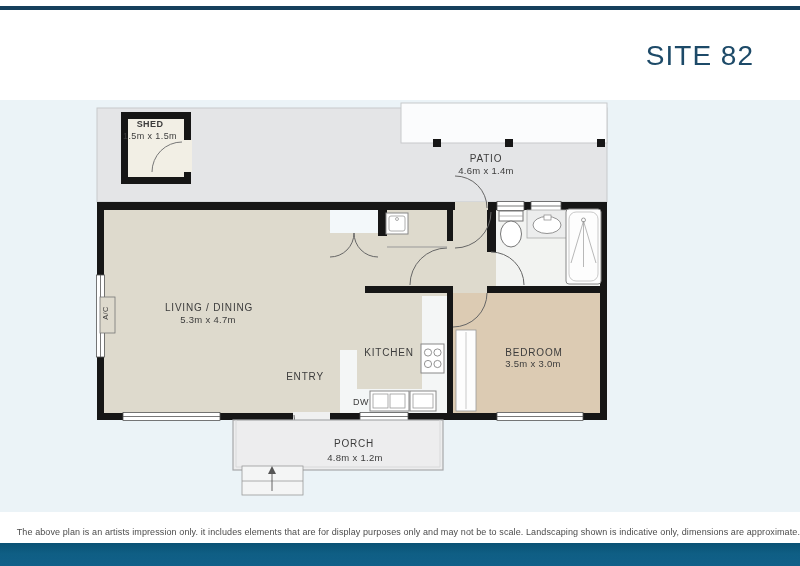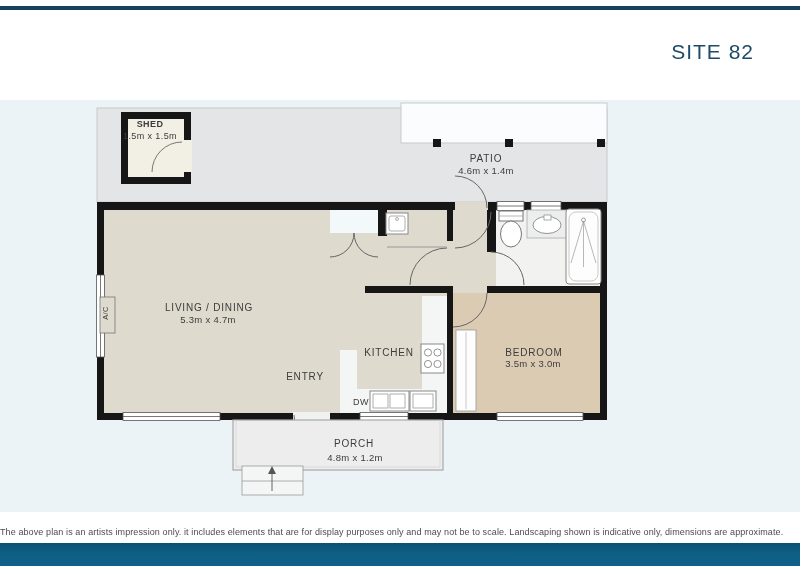--- a/index.html
+++ b/index.html
@@ -7,27 +7,27 @@
     width:800px;height:566px;position:relative;overflow:hidden;
     background:#ffffff;
     font-family:"Liberation Sans", sans-serif;
   }
   .top-accent-bar{
     position:absolute;top:6px;left:0;width:800px;height:4px;
     background:#16405c;
   }
   .site-title{
     position:absolute;top:40px;right:46px;
-    font-size:21px;font-weight:500;letter-spacing:1px;
+    font-size:28px;font-weight:500;letter-spacing:1px;
     color:#1d4a68;
   }
   .plan-svg{position:absolute;top:0;left:0;}
   .disclaimer-band{
     position:absolute;top:512px;left:0;width:800px;height:40px;
-    background:#ffffff;display:flex;align-items:center;justify-content:flex-start;
+    background:#ffffff;display:flex;align-items:center;justify-content:flex-end;
   }
   .disclaimer-text{
     font-size:9px;color:#4c4c4c;letter-spacing:0.1px;white-space:nowrap;
   }
   .bottom-brand-bar{
     position:absolute;top:543px;left:0;width:800px;height:23px;
     background:linear-gradient(180deg,#0a5174 0%,#0f5e84 45%,#116089 100%);
   }
   text{fill:#3c3c3c;}
   .room-name{font-size:10px;letter-spacing:0.8px;}

